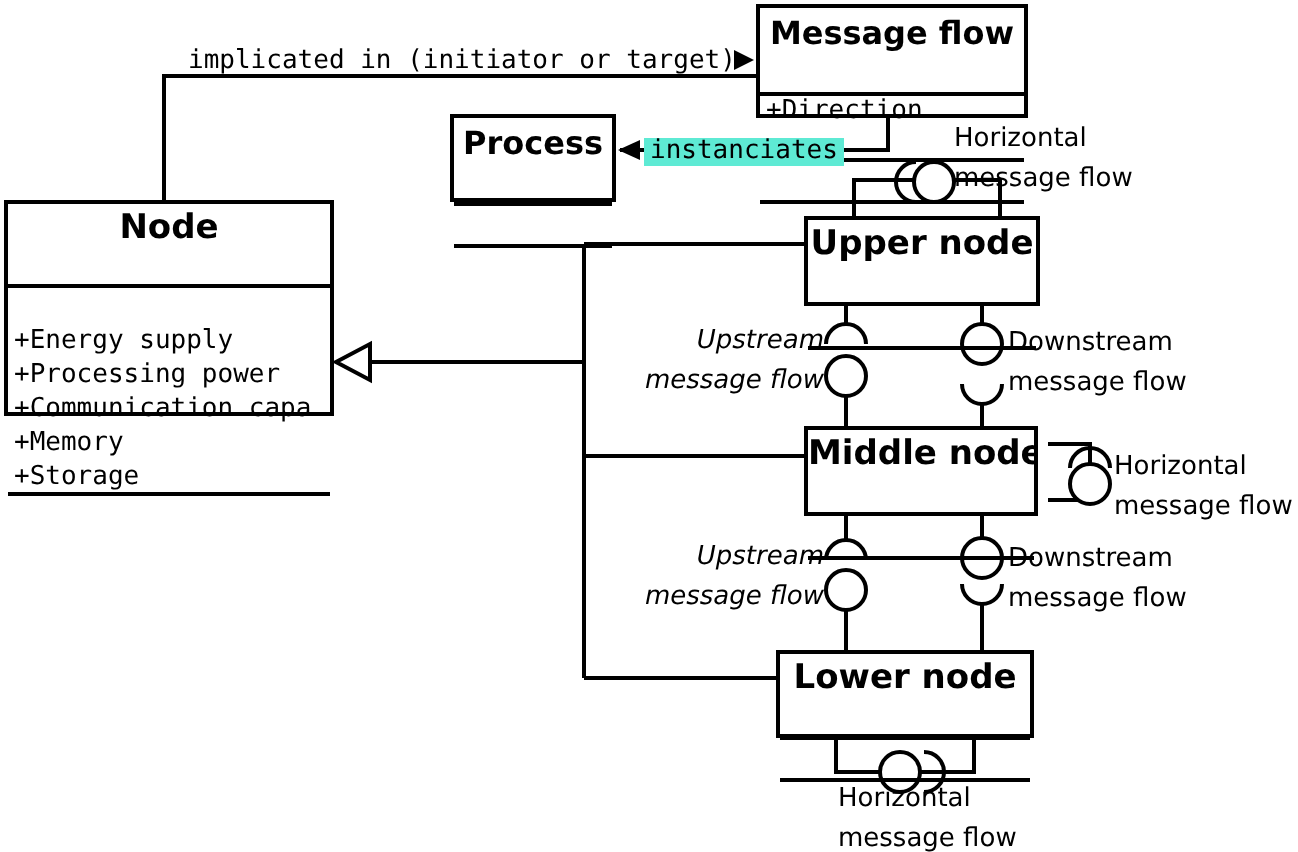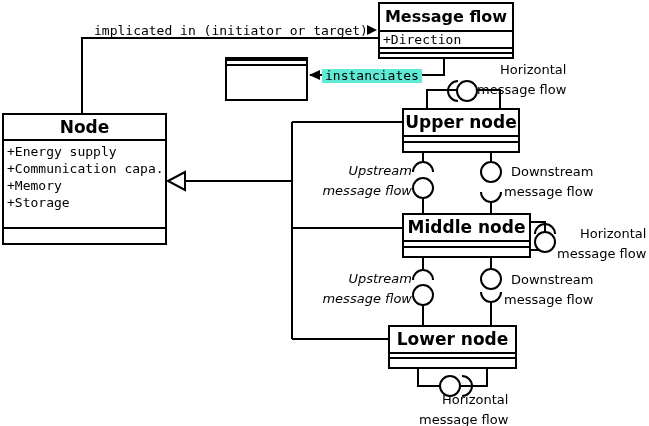--- a/index.html
+++ b/index.html
@@ -14,32 +14,32 @@
   .cbox {
     position:absolute; background:#fff; border:2px solid #000; box-sizing:border-box;
   }
   .cbox .title {
     font-weight:bold; text-align:center; white-space:nowrap; overflow:hidden;
     font-family:"DejaVu Sans", sans-serif;
   }
   .t17 { font-size:16px; line-height:26px; height:26px; }
   .t18 { font-size:17px; line-height:24px; height:24px; }
   .t19 { font-size:17px; line-height:25px; height:25px; }
-  .comp { border-top:2px solid #000; box-sizing:border-box; }
+  .comp { border-top:2px solid #000; box-sizing:border-box;margin-top:16px; }
   .mono { font-family:"DejaVu Sans Mono", monospace; }
   .attr-one { height:17px; font-size:13px; line-height:15px; padding-left:3px; white-space:nowrap; }
-  .attrs5 { height:88px; font-size:13px; line-height:17px; padding:2px 0 0 3px; white-space:nowrap; }
+  .attrs5 { height:88px; font-size:13px; line-height:17px; padding:18px 0 0 3px; white-space:nowrap; }
   .e5 { height:5px; }
   .e6 { height:6px; }
 
   .lbl {
     position:absolute; font-size:13px; line-height:20px; white-space:nowrap;
     font-family:"DejaVu Sans", sans-serif;
   }
-  .lbl span { display:block;text-align:right; }
+  .lbl span { display:block; }
   .rel {
     position:absolute; font-size:13px; line-height:14px; white-space:nowrap;
     font-family:"DejaVu Sans Mono", monospace;
   }
   .alignr { text-align:right;font-style:italic; }
   .whitebg { background:#5eead4; padding:0 3px; }
 </style>
 </head>
 <body>
 
@@ -114,42 +114,44 @@
   </svg>
 
   <div class="cbox" style="left:378px; top:2px; width:136px; height:57px;">
     <div class="title t17">Message flow</div>
     <div class="comp attr-one mono">+Direction</div>
     <div class="comp e5"></div>
     <div class="comp e5"></div>
   </div>
 
   <div class="cbox" style="left:225px; top:57px; width:83px; height:44px;">
+    <div class="title t17">Process</div>
     <div class="comp e5"></div>
     <div class="comp e5"></div>
   </div>
 
-  <div class="cbox" style="left:2px; top:113px; width:165px; height:132px;">
+  <div class="cbox" style="left:2px; top:100px; width:165px; height:108px;">
     <div class="title t18">Node</div>
     <div class="comp attrs5 mono">
       <div>+Energy supply</div>
+      <div>+Processing power</div>
       <div>+Communication capa.</div>
       <div>+Memory</div>
       <div>+Storage</div>
     </div>
     <div class="comp e6"></div>
   </div>
 
   <div class="cbox" style="left:402px; top:108px; width:118px; height:45px;">
     <div class="title t19">Upper node</div>
     <div class="comp e6"></div>
     <div class="comp e6"></div>
   </div>
 
-  <div class="cbox" style="left:402px; top:213px; width:129px; height:45px;">
+  <div class="cbox" style="left:402px; top:213px; width:117px; height:45px;">
     <div class="title t19">Middle node</div>
     <div class="comp e6"></div>
     <div class="comp e6"></div>
   </div>
 
   <div class="cbox" style="left:388px; top:325px; width:129px; height:44px;">
     <div class="title t19">Lower node</div>
     <div class="comp e5"></div>
     <div class="comp e6"></div>
   </div>

